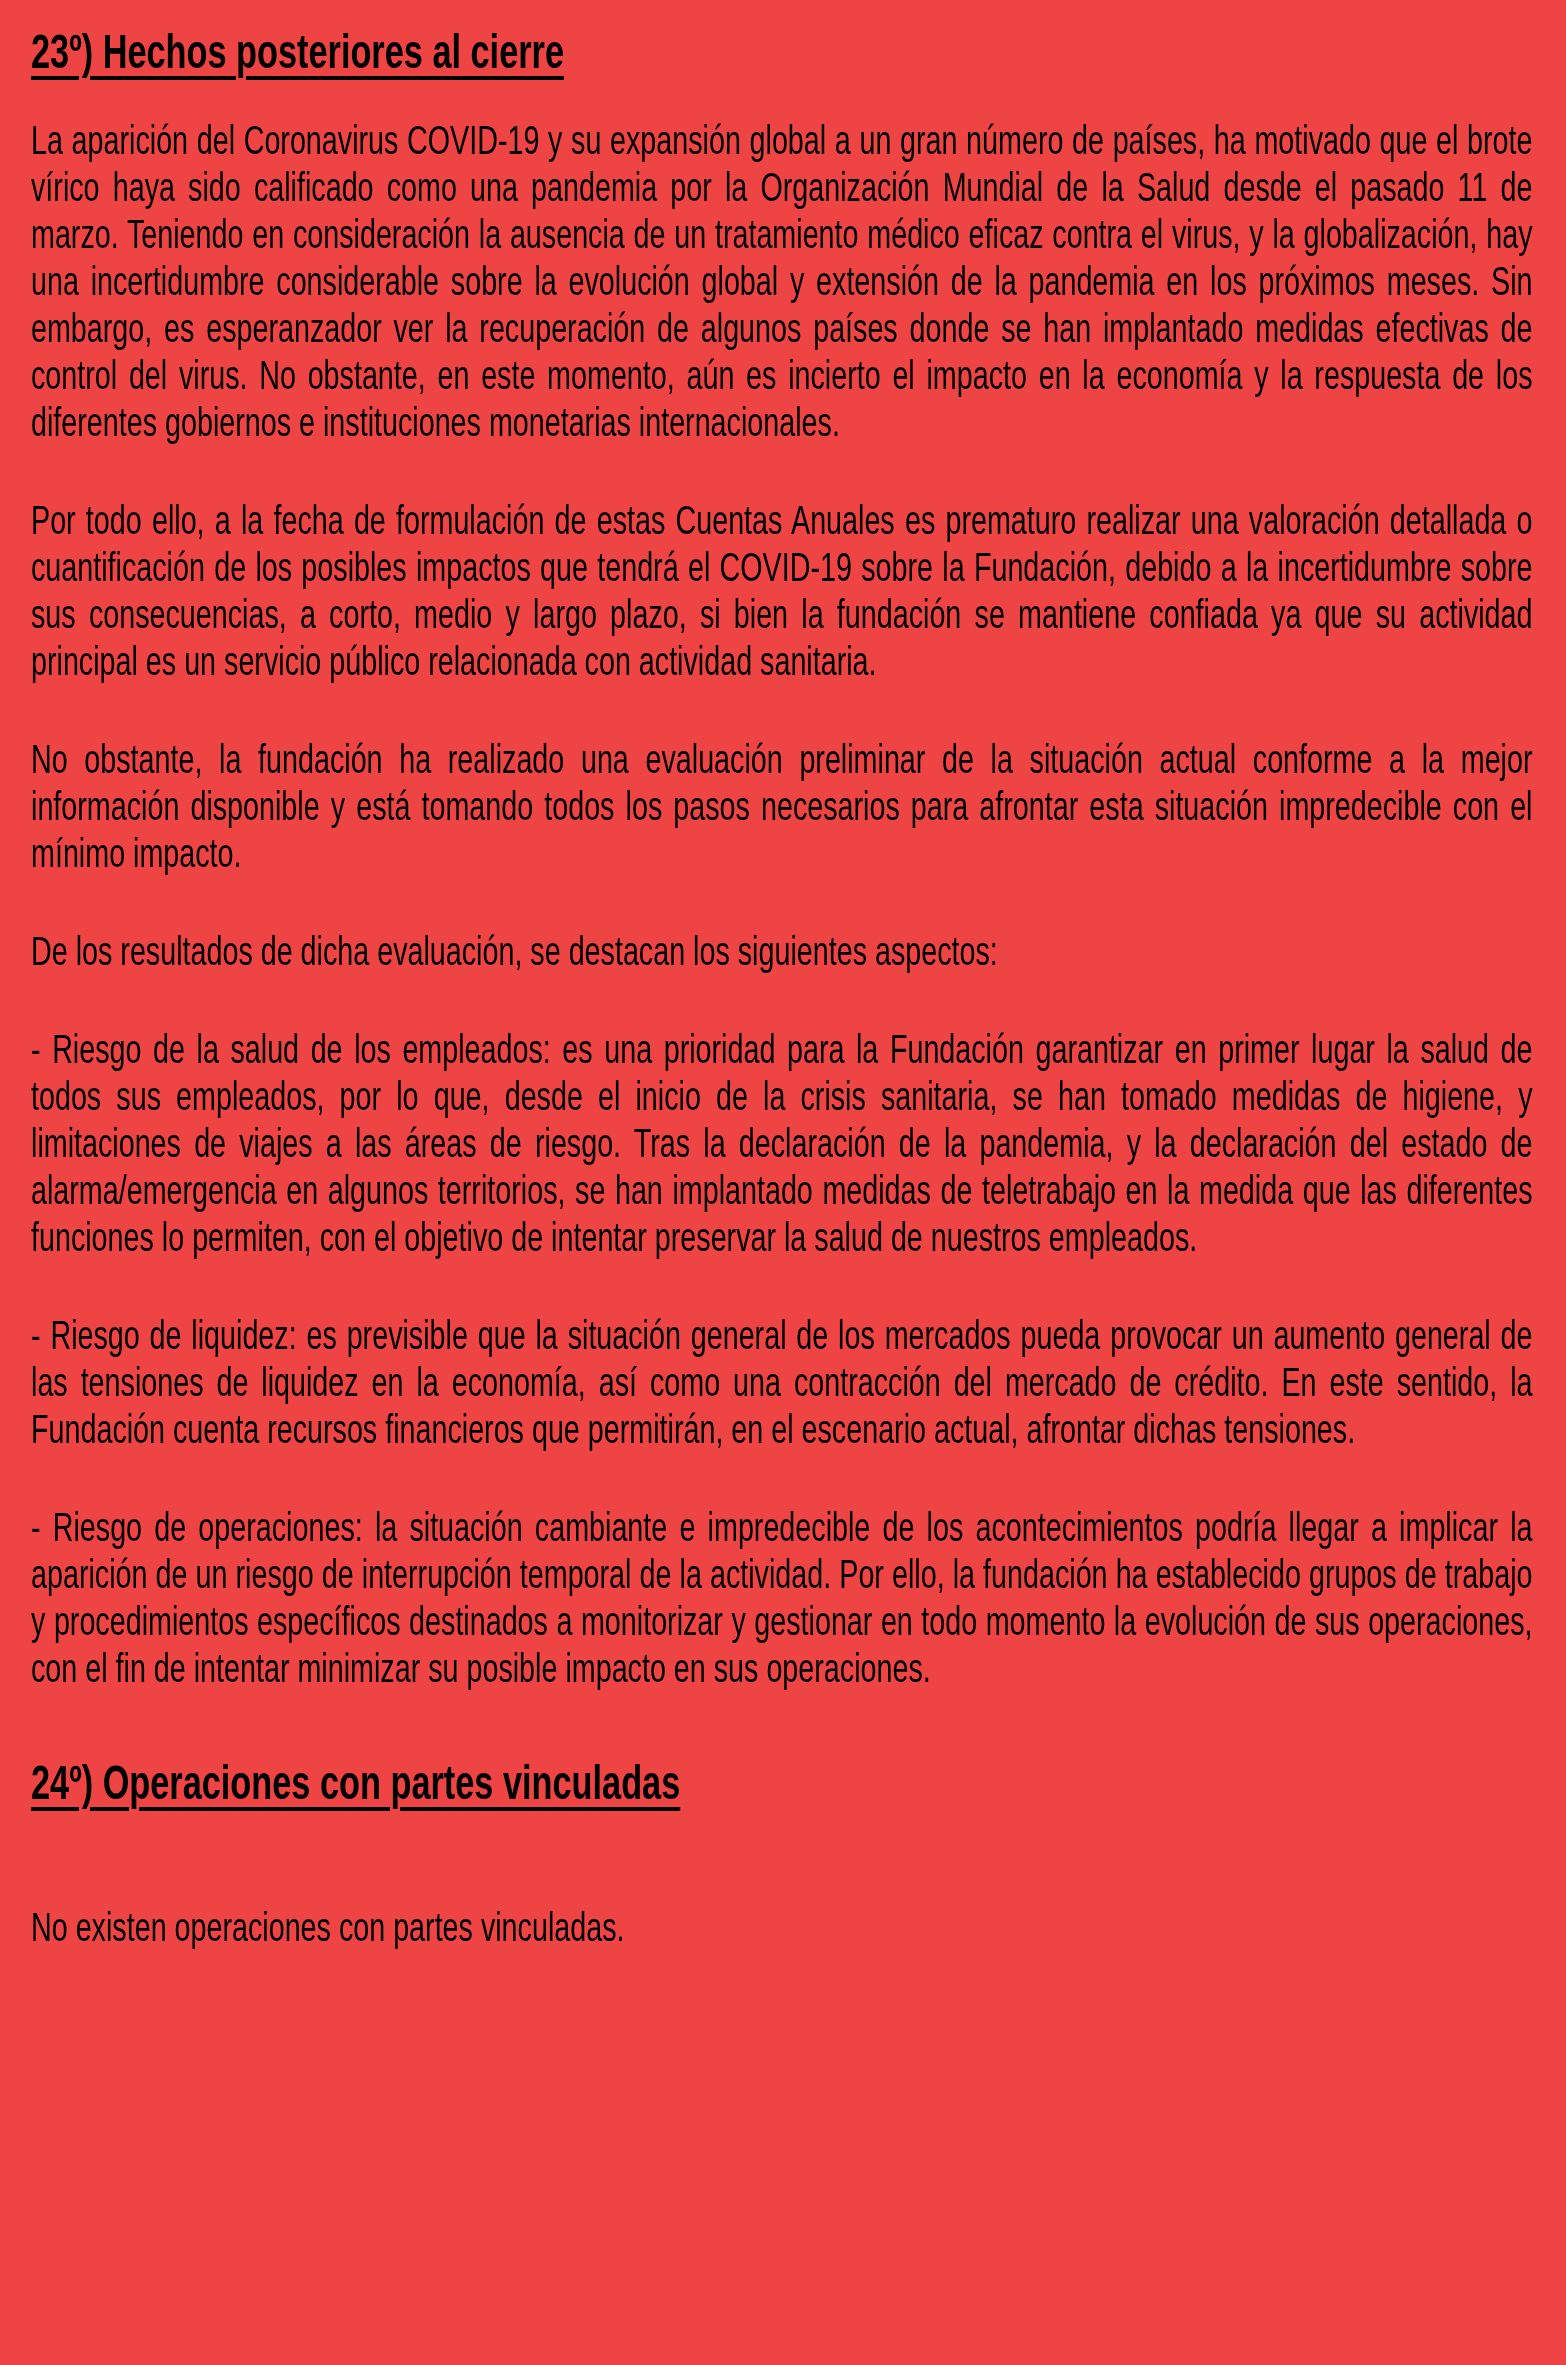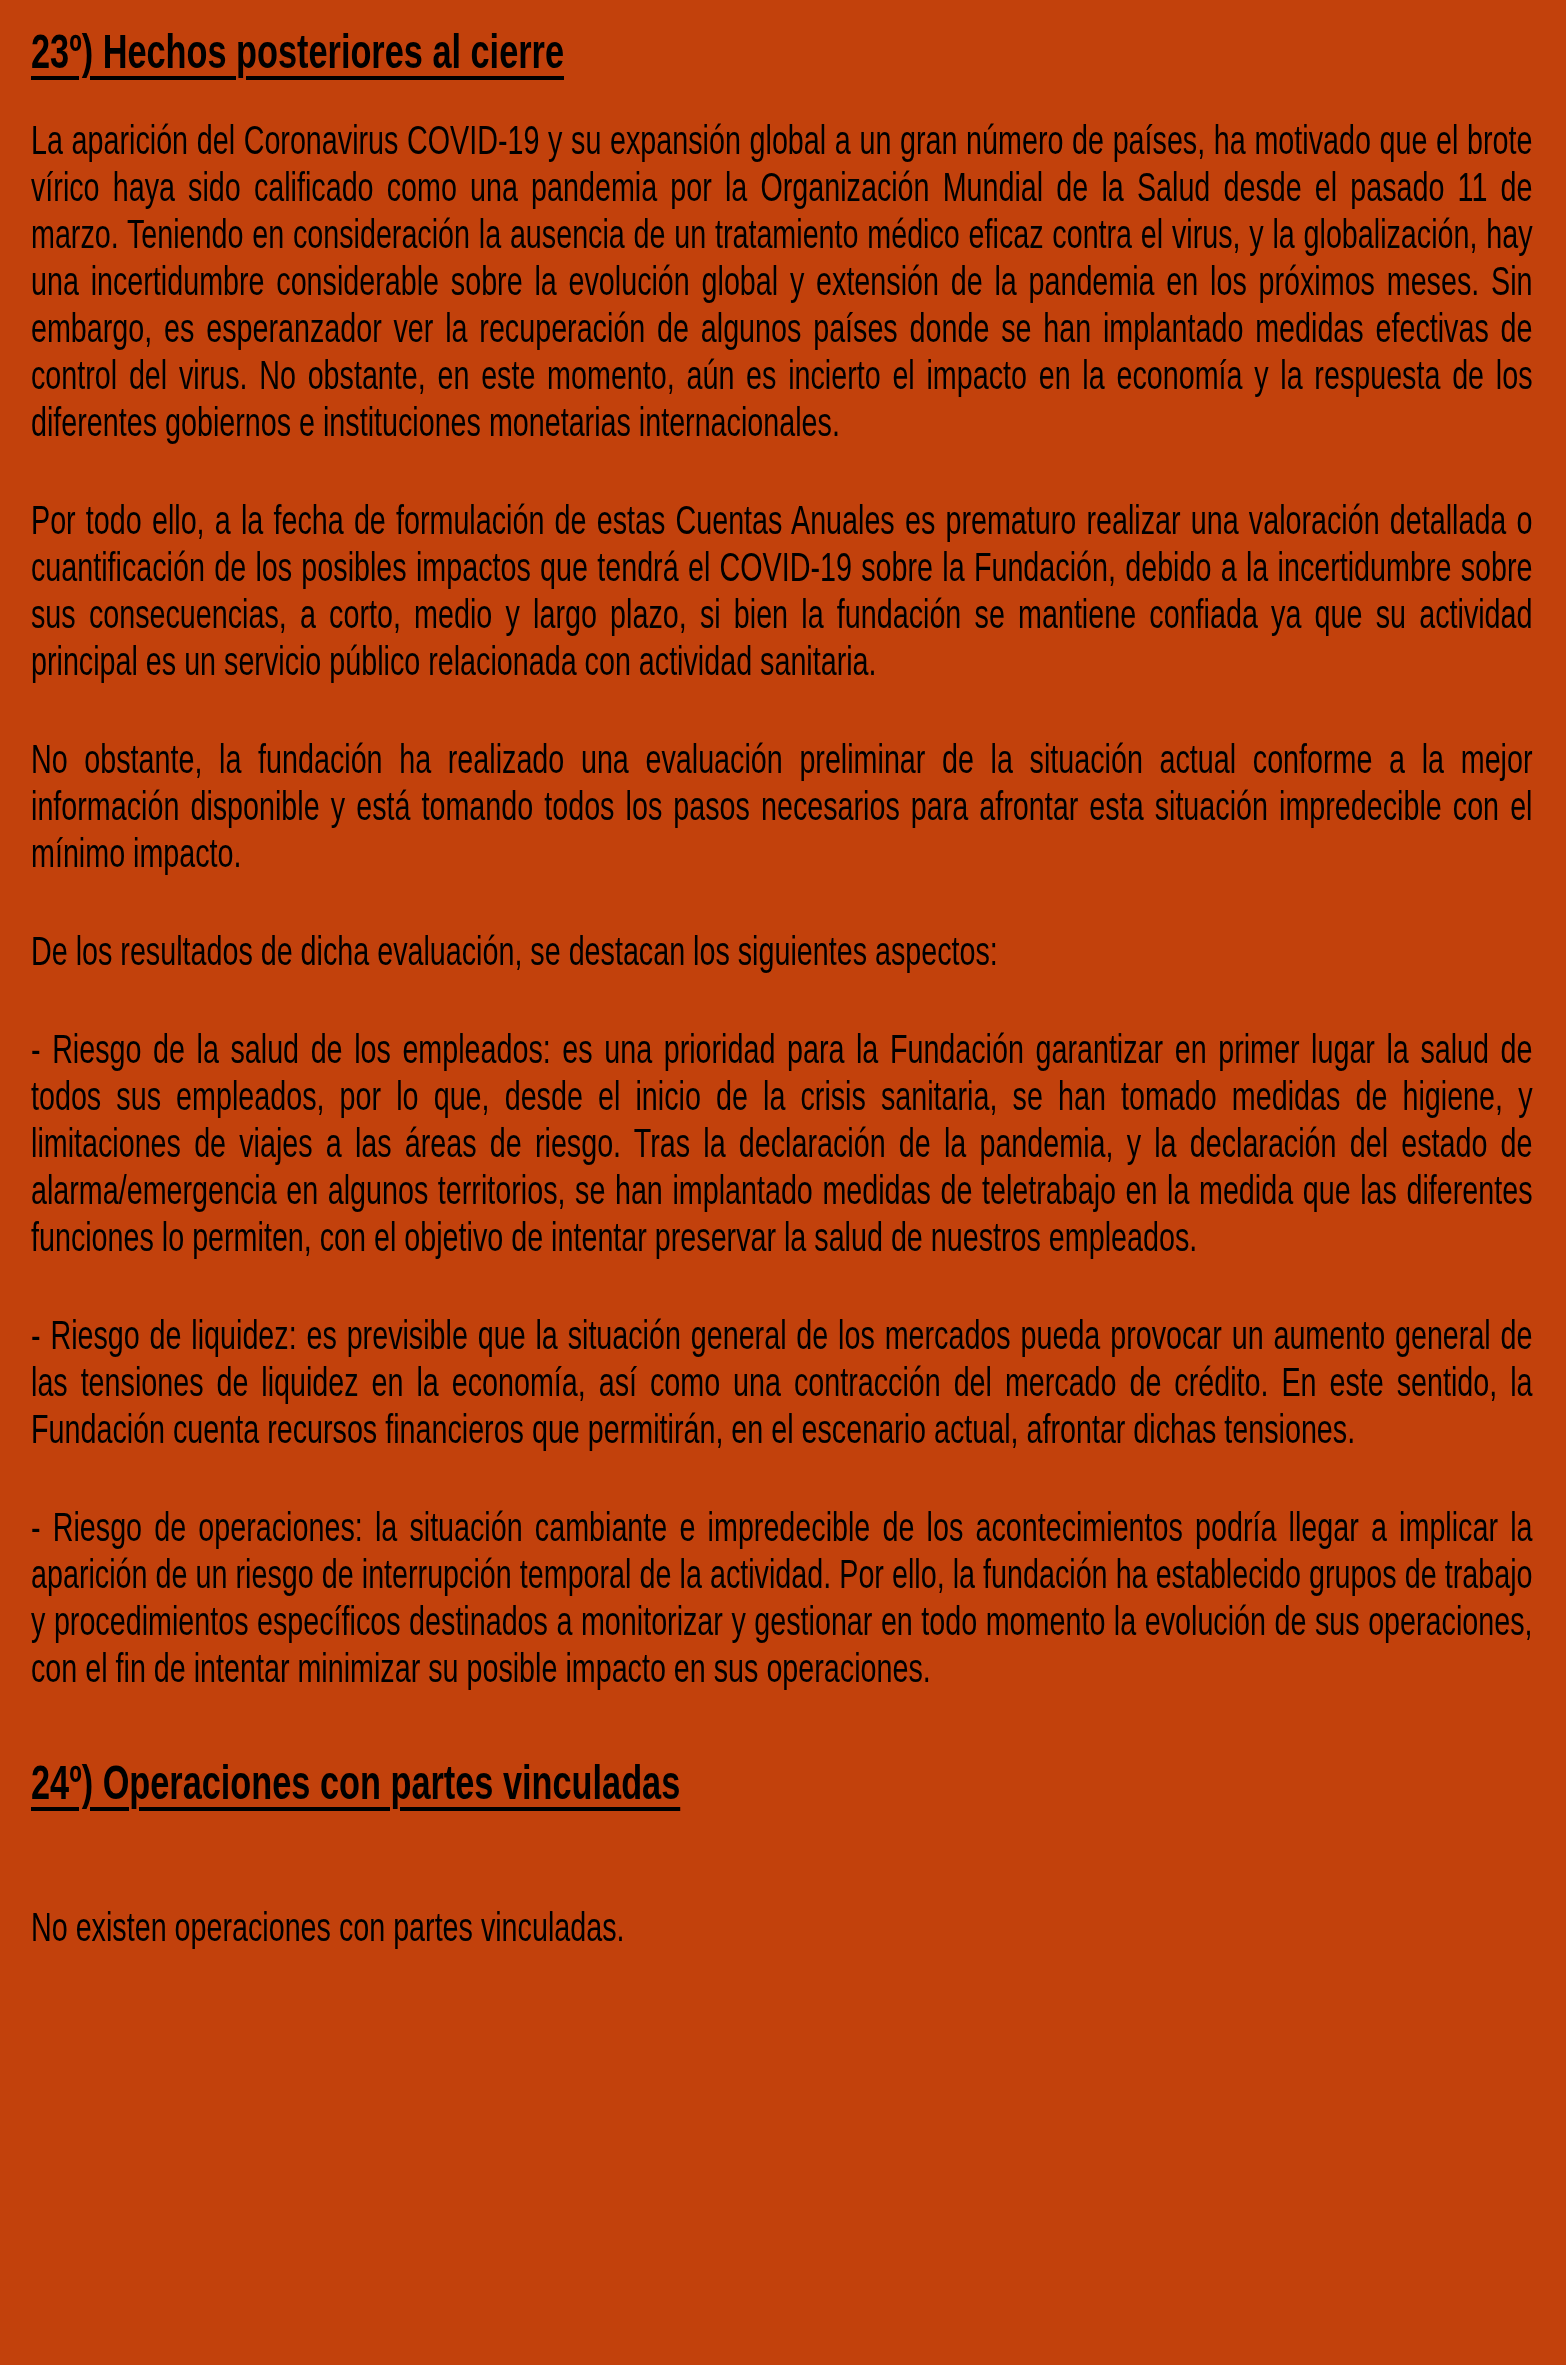--- a/index.html
+++ b/index.html
@@ -12,21 +12,21 @@
     height: 2366px;
     overflow: hidden;
     font-family: "Liberation Sans", sans-serif;
     color: #000000;
   }
   .page {
     box-sizing: border-box;
     width: 1566px;
     height: 2366px;
     padding: 20.5px 0 0 31px;
-    background: #c2410c;
+    background: #ef4444;
   }
   
   .condense {
     width: 2145px;           
     transform: scaleX(0.70);
     transform-origin: top left;
   }
   .doc-heading {
     font-size: 49px;
     line-height: 60px;

